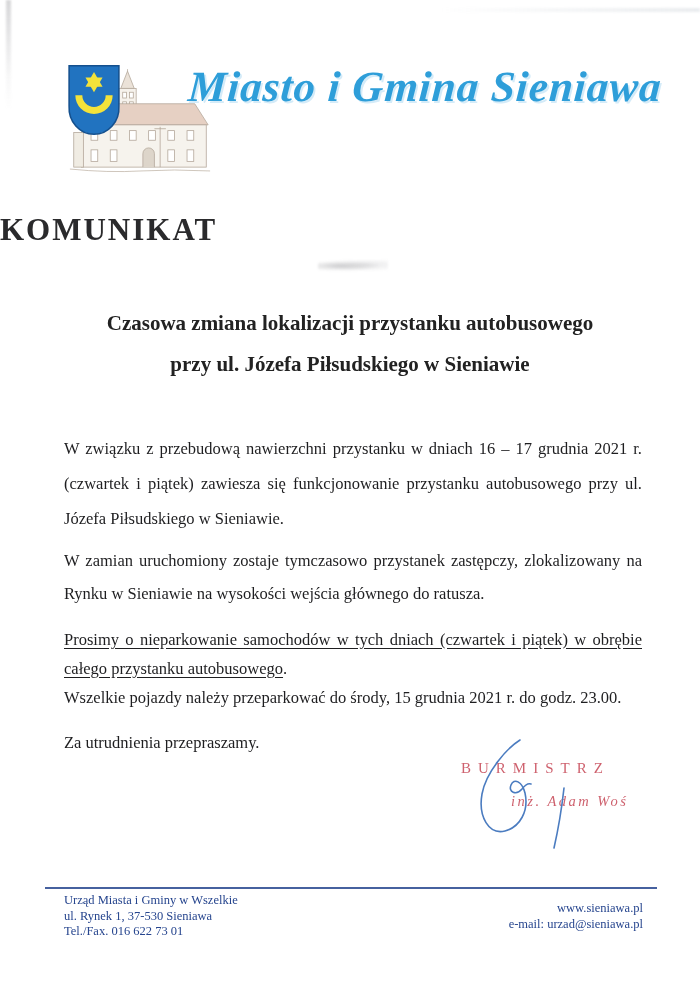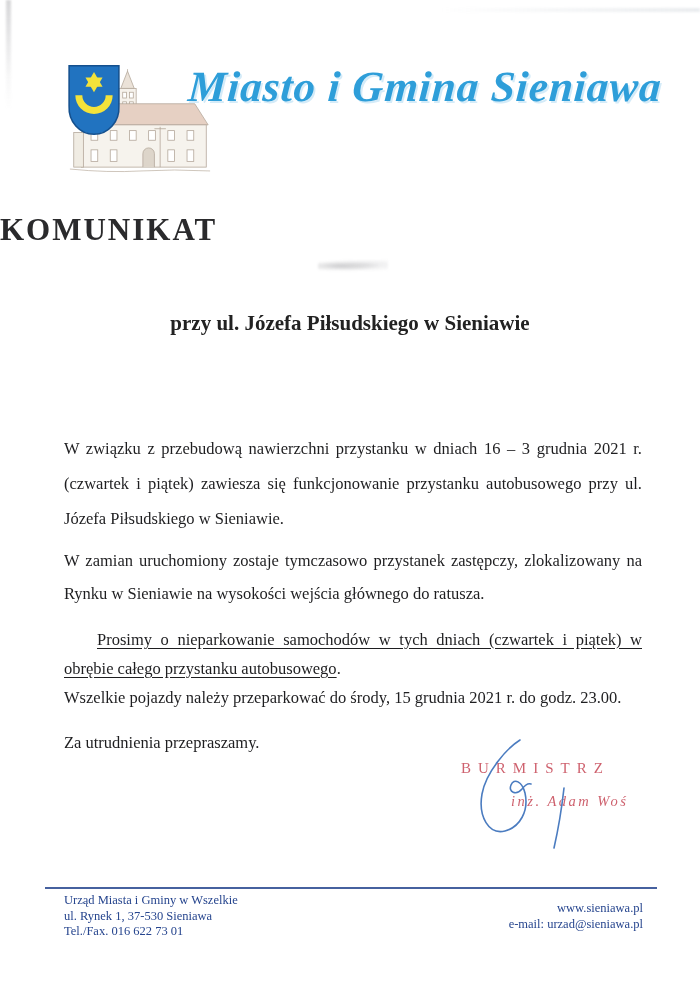--- a/index.html
+++ b/index.html
@@ -61,21 +61,21 @@
   .para{
     position:absolute;left:64px;width:578px;
     font-size:16.5px;color:var(--text,#1e1e20);
     text-align:justify;
   }
   .p1{top:414px;line-height:35px;}
   .p2{top:527px;line-height:33px;}
   .p3{top:608px;line-height:29px;}
   .p4{top:666px;line-height:29px;text-align:left;}
   .closing{top:716px;text-align:left;}
-  .u{text-decoration:underline;text-underline-offset:3px;margin-left:33px;}
+  .u{text-decoration:underline;text-underline-offset:3px;}
 
   
   .signature-block{position:absolute;left:425px;top:732px;width:215px;height:125px;}
   .stamp-title{
     position:absolute;left:36px;top:28px;
     font-size:15px;letter-spacing:7px;font-weight:normal;
     color:var(--stamp-red,#c9515f);opacity:.9;white-space:nowrap;
   }
   .stamp-name{
     position:absolute;left:58px;top:61px;
@@ -158,24 +158,25 @@
 
         <path d="M 12 42 A 24 24 0 1 0 60 42 L 51 42 A 15 15 0 1 1 21 42 Z" fill="var(--emblem-yellow,#f3e23a)"></path>
       </svg>
     </div>
     <div class="org-title">Miasto i Gmina Sieniawa</div>
   </div>
 
   <div class="doc-heading">KOMUNIKAT</div>
   <div class="scan-smudge"></div>
   <div class="doc-subtitle">
+    <div>Czasowa zmiana lokalizacji przystanku autobusowego</div>
     <div>przy ul. Józefa Piłsudskiego w Sieniawie</div>
   </div>
 
-  <p class="para p1">W związku z przebudową nawierzchni przystanku w dniach 16 – 3 grudnia 2021 r. (czwartek i piątek) zawiesza się funkcjonowanie przystanku autobusowego przy ul. Józefa Piłsudskiego w Sieniawie.</p>
+  <p class="para p1">W związku z przebudową nawierzchni przystanku w dniach 16 – 17 grudnia 2021 r. (czwartek i piątek) zawiesza się funkcjonowanie przystanku autobusowego przy ul. Józefa Piłsudskiego w Sieniawie.</p>
   <p class="para p2">W zamian uruchomiony zostaje tymczasowo przystanek zastępczy, zlokalizowany na Rynku w Sieniawie na wysokości wejścia głównego do ratusza.</p>
   <p class="para p3"><span class="u">Prosimy o nieparkowanie samochodów w tych dniach (czwartek i piątek) w obrębie całego przystanku autobusowego</span><span>.</span></p>
   <p class="para p4">Wszelkie pojazdy należy przeparkować do środy, 15 grudnia 2021 r. do godz. 23.00.</p>
   <p class="para closing">Za utrudnienia przepraszamy.</p>
 
   <div class="signature-block">
     <div class="stamp-title">BURMISTRZ</div>
     <div class="stamp-name">inż. Adam Woś</div>
     <svg class="ink-svg" viewBox="0 0 215 125" xmlns="http://www.w3.org/2000/svg">
       <g stroke="var(--ink-blue,#4b7cc0)" stroke-width="1.6" fill="none" stroke-linecap="round">

